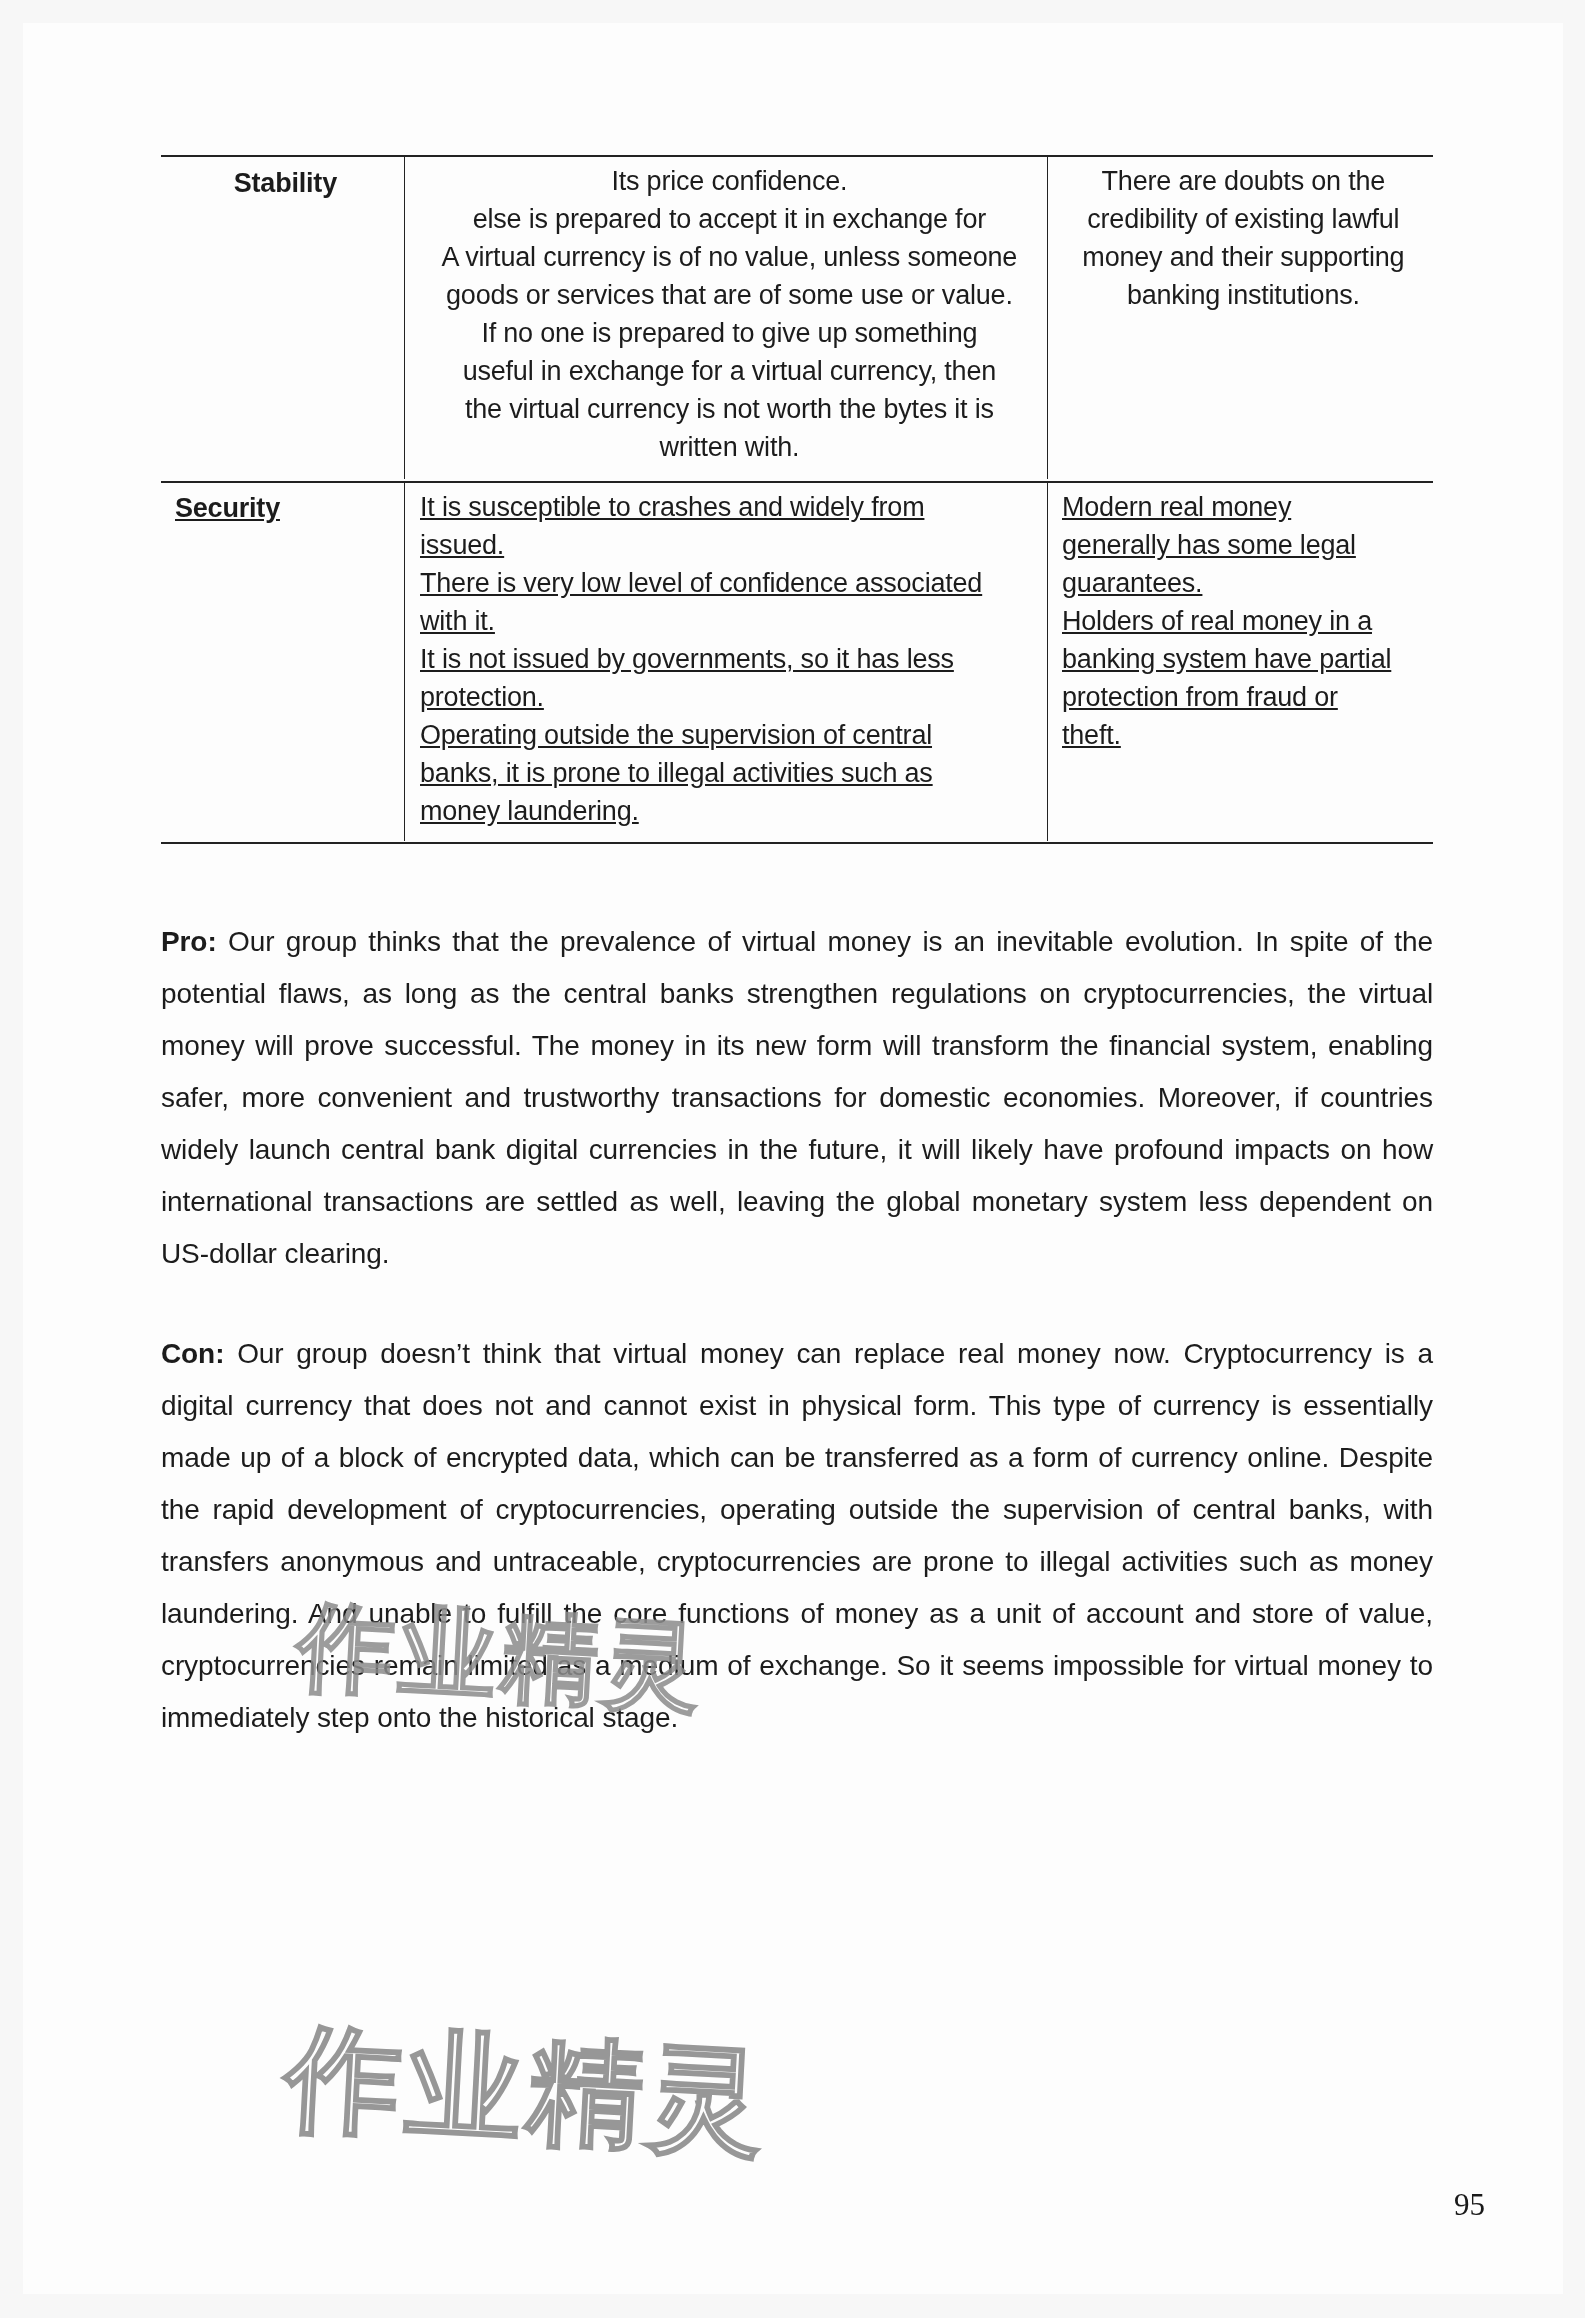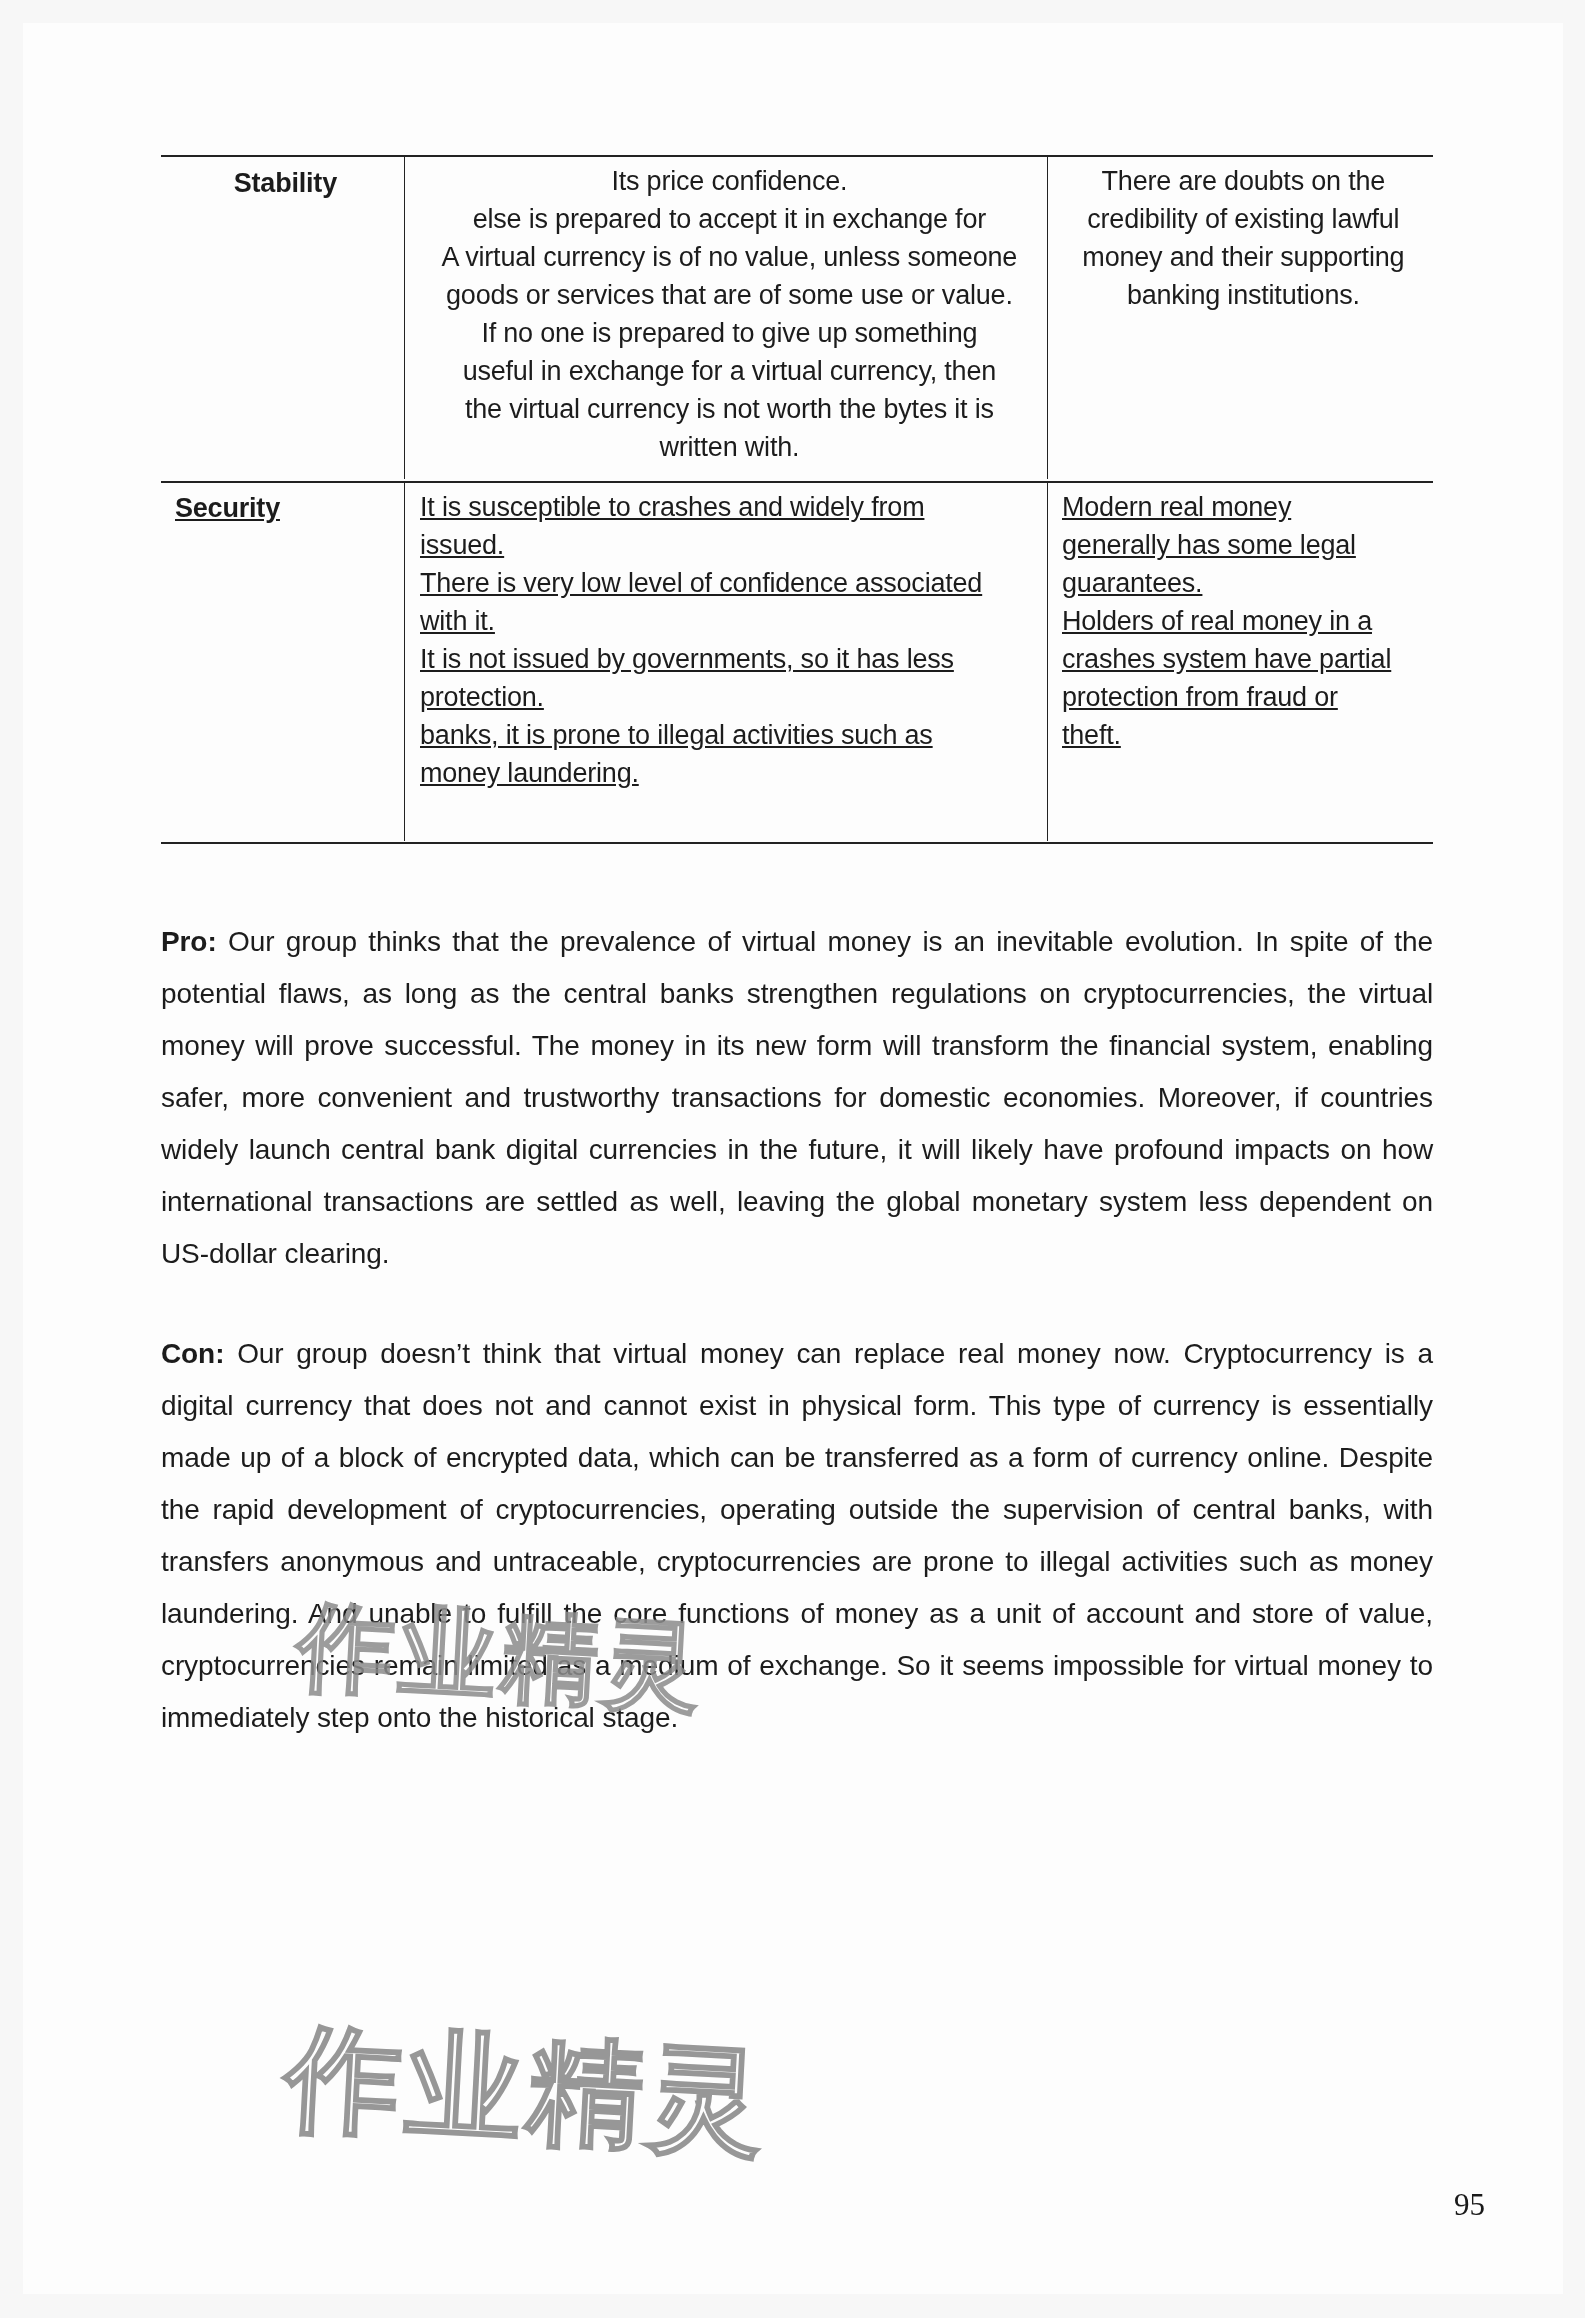--- a/index.html
+++ b/index.html
@@ -104,29 +104,30 @@
   </div>
   <div class="row row-security last">
     <div class="cell label">Security</div>
     <div class="cell c2">
       <span class="line">It is susceptible to crashes and widely from</span>
       <span class="line">issued.</span>
       <span class="line">There is very low level of confidence associated</span>
       <span class="line">with it.</span>
       <span class="line">It is not issued by governments, so it has less</span>
       <span class="line">protection.</span>
+      <span class="line">Operating outside the supervision of central</span>
       <span class="line">banks, it is prone to illegal activities such as</span>
       <span class="line">money laundering.</span>
     </div>
     <div class="cell c3">
       <span class="line">Modern real money</span>
       <span class="line">generally has some legal</span>
       <span class="line">guarantees.</span>
       <span class="line">Holders of real money in a</span>
-      <span class="line">crashes system have partial</span>
+      <span class="line">banking system have partial</span>
       <span class="line">protection from fraud or</span>
       <span class="line">theft.</span>
     </div>
   </div>
 </div>
 
 <p class="para para-pro"><span class="lead">Pro:</span><span> Our group thinks that the prevalence of virtual money is an inevitable evolution. In spite of the potential flaws, as long as the central banks strengthen regulations on cryptocurrencies, the virtual money will prove successful. The money in its new form will transform the financial system, enabling safer, more convenient and trustworthy transactions for domestic economies. Moreover, if countries widely launch central bank digital currencies in the future, it will likely have profound impacts on how international transactions are settled as well, leaving the global monetary system less dependent on US-dollar clearing.</span></p>
 
 <p class="para para-con"><span class="lead">Con:</span><span> Our group doesn’t think that virtual money can replace real money now. Cryptocurrency is a digital currency that does not and cannot exist in physical form. This type of currency is essentially made up of a block of encrypted data, which can be transferred as a form of currency online. Despite the rapid development of cryptocurrencies, operating outside the supervision of central banks, with transfers anonymous and untraceable, cryptocurrencies are prone to illegal activities such as money laundering. And unable to fulfill the core functions of money as a unit of account and store of value, cryptocurrencies remain limited as a medium of exchange. So it seems impossible for virtual money to immediately step onto the historical stage.</span></p>
 

